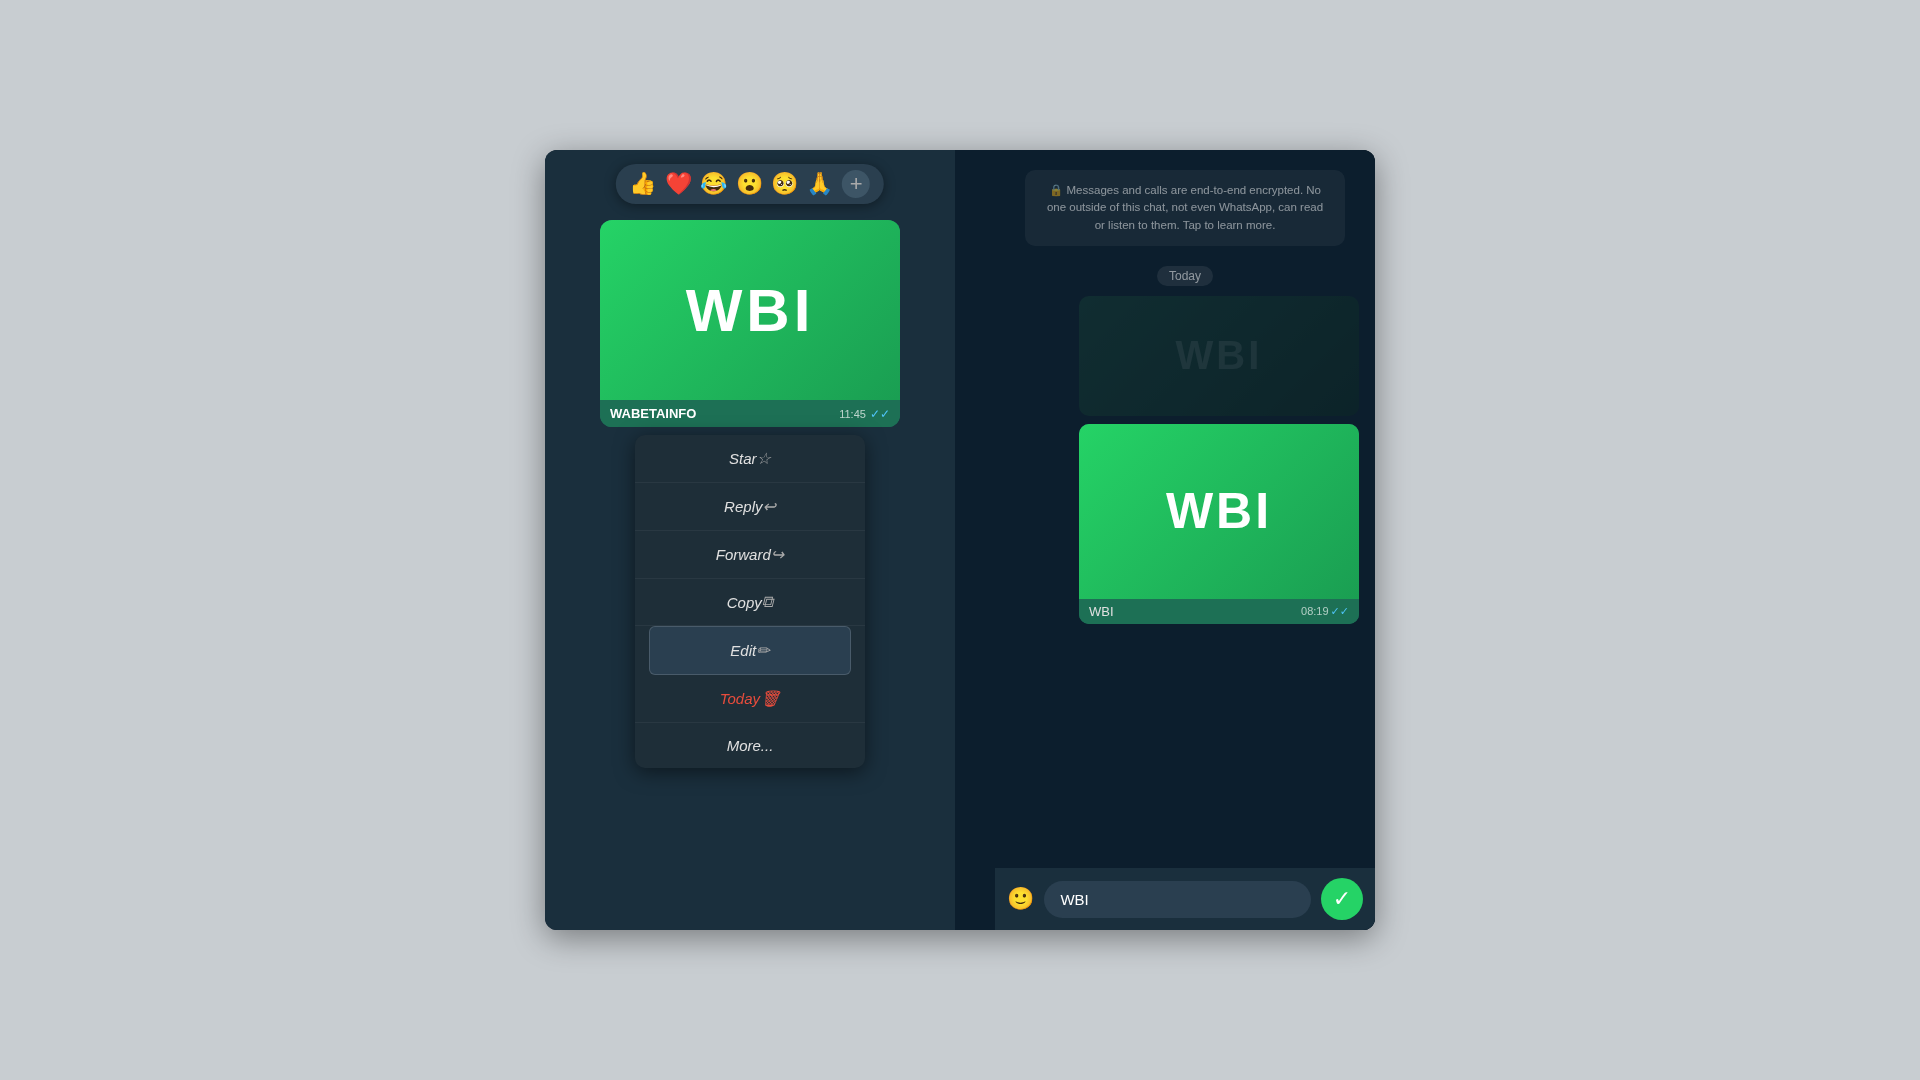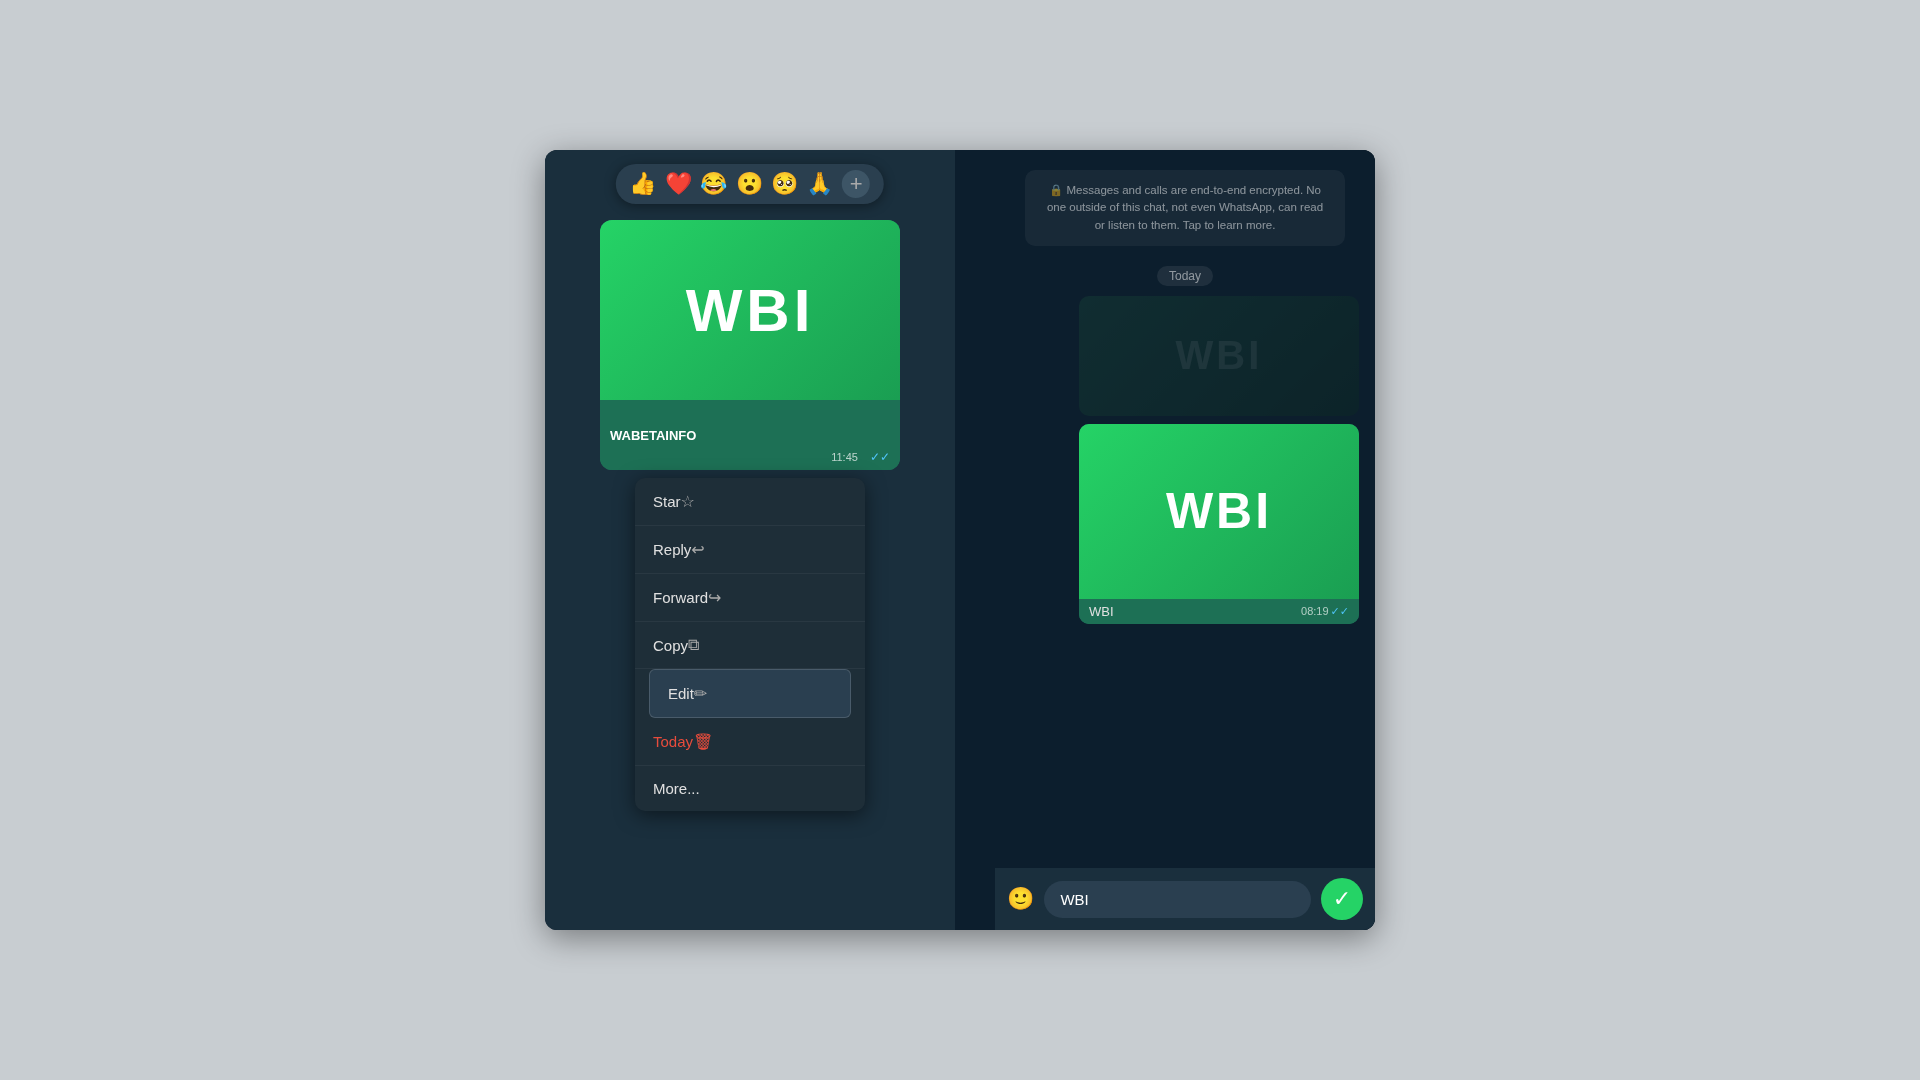--- a/index.html
+++ b/index.html
@@ -110,46 +110,46 @@
       color: #ffffff;
       font-size: 13px;
       font-weight: 600;
     }
 
     .message-time {
       color: rgba(255,255,255,0.7);
       font-size: 11px;
       display: flex;
       align-items: center;
-      gap: 12px;
-      margin-top: 44px;
+      gap: 4px;
     }
 
     .double-check {
       color: #4fc3f7;
       font-size: 12px;
     }
 
     
     .context-menu {
       width: 230px;
       background: #1e2e38;
       border-radius: 10px;
       margin-top: 8px;
       overflow: hidden;
       box-shadow: 0 4px 20px rgba(0,0,0,0.5);
     }
 
     .menu-item {
       display: flex;
       align-items: center;
-      justify-content: flex-start;
+      justify-content: center;
       padding: 14px 18px;
       cursor: pointer;
       border-bottom: 1px solid rgba(255,255,255,0.05);
+      font-style: italic;
     }
 
     .menu-item:last-child {
       border-bottom: none;
     }
 
     .menu-item.highlighted {
       background: #2a3f50;
       border: 1.5px solid rgba(255,255,255,0.15);
       border-radius: 6px;

